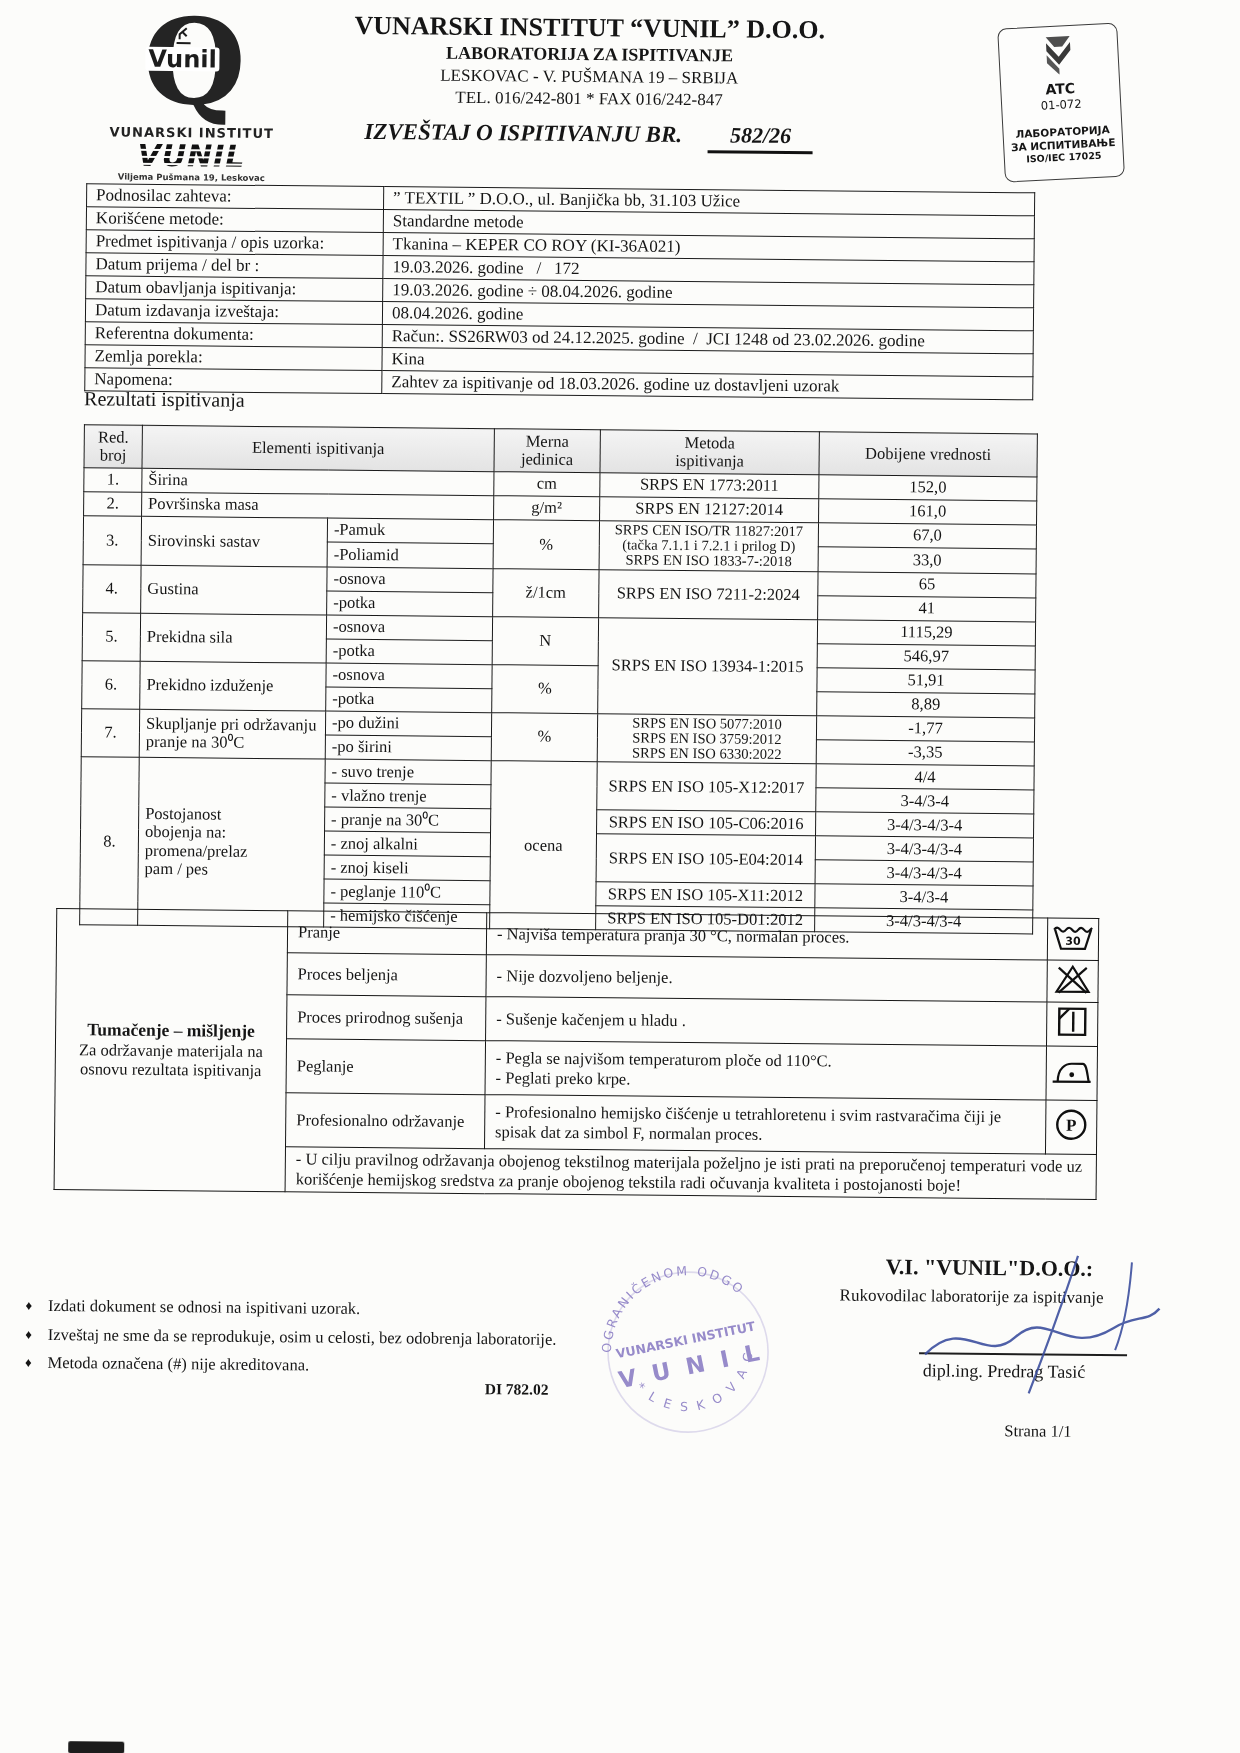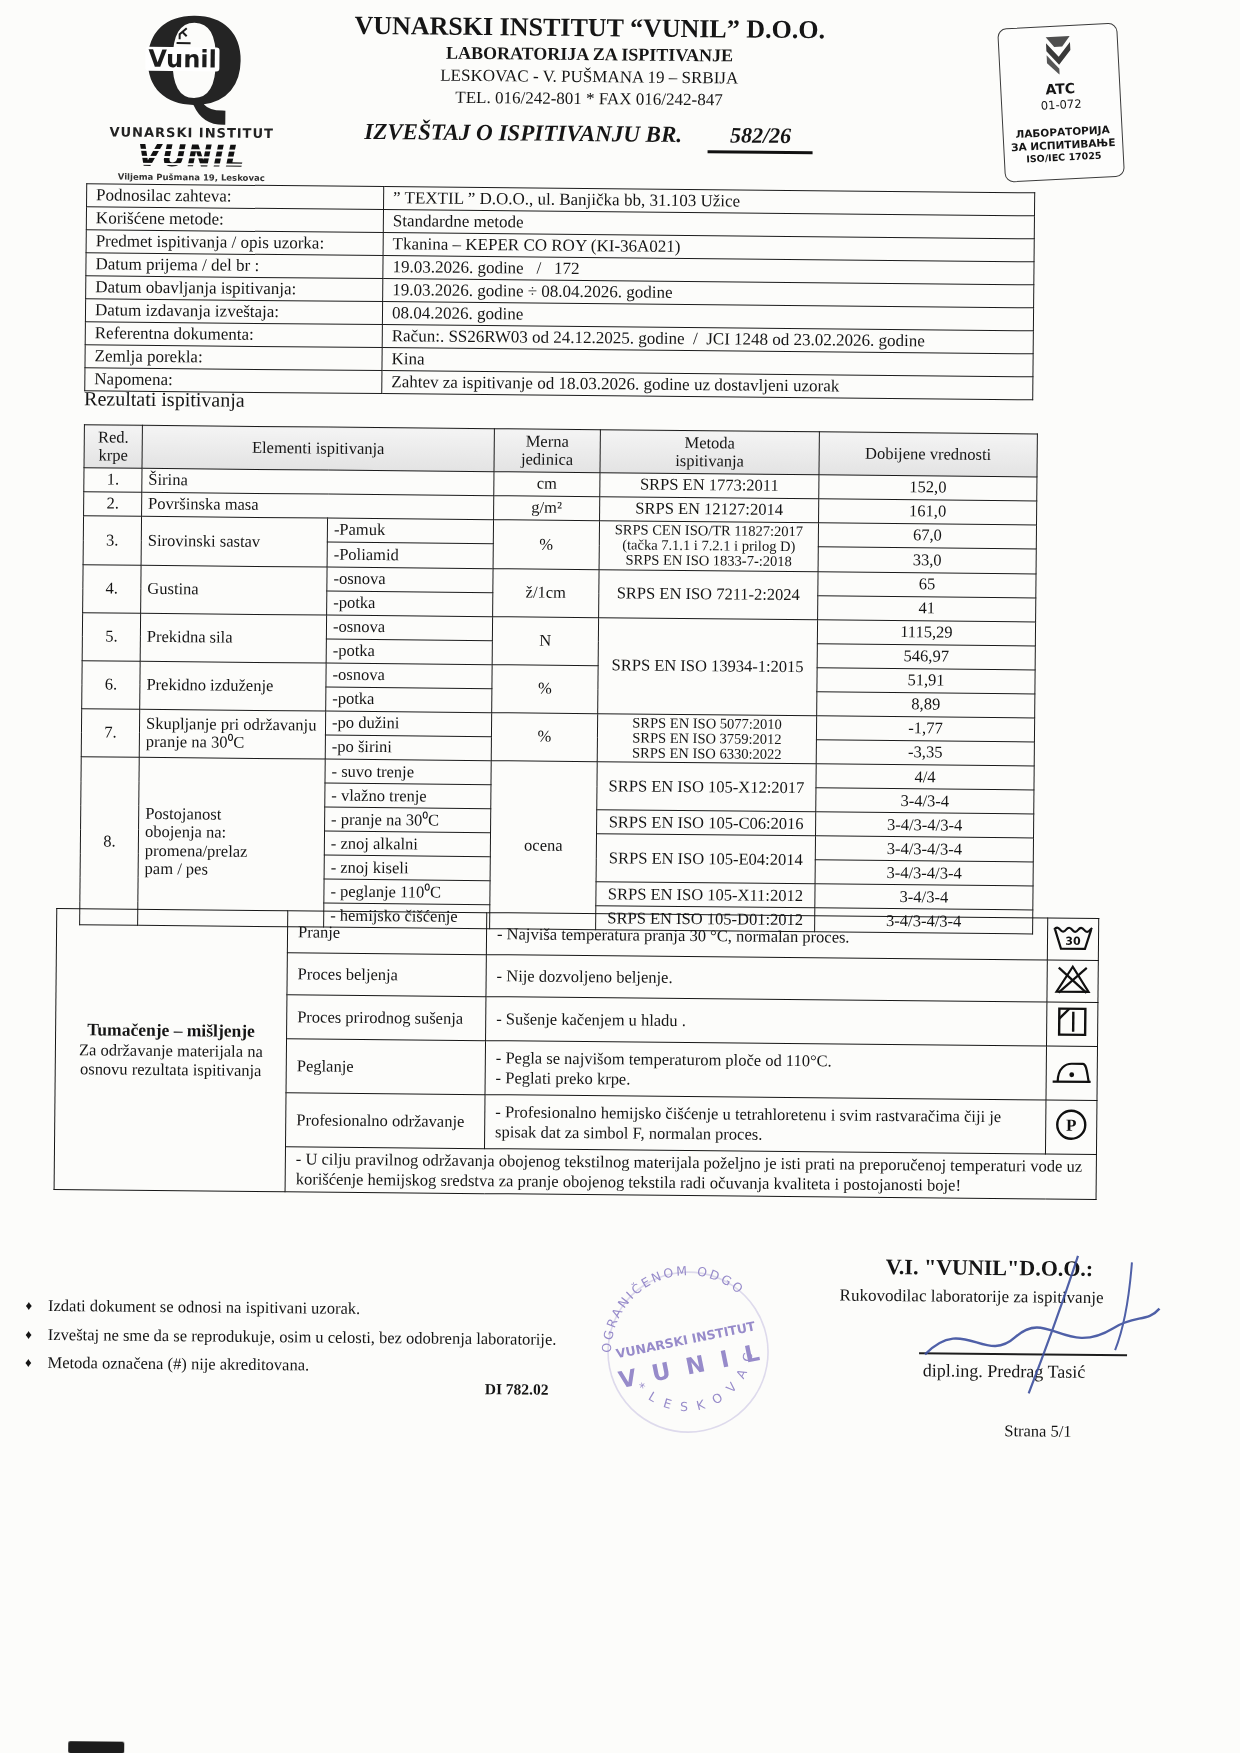--- a/index.html
+++ b/index.html
@@ -169,21 +169,21 @@
           </tr>
     </tbody>
   </table>
 
   <div class="abs sect">Rezultati ispitivanja</div>
 
   <table class="abs res">
     <tbody>
     <tr>
       <td class="hd no pre" style="height:40px">Red.
-krpe</td>
+broj</td>
       <td class="hd" colspan="2">Elementi ispitivanja</td>
       <td class="hd unit pre">Merna
 jedinica</td>
       <td class="hd mth pre">Metoda
 ispitivanja</td>
       <td class="hd val">Dobijene vrednosti</td>
     </tr>
     <tr>
       <td class="no">1.</td>
       <td class="main" colspan="2">Širina</td>
@@ -418,17 +418,17 @@
       <span class="dia">♦</span>
       <span>Izveštaj ne sme da se reprodukuje, osim u celosti, bez odobrenja laboratorije.</span>
     </div>
     <div class="bul">
       <span class="dia">♦</span>
       <span>Metoda označena (#) nije akreditovana.</span>
     </div>
   </div>
 
   <div class="abs dicode">DI 782.02</div>
-  <div class="abs strana">Strana 5/1</div>
+  <div class="abs strana">Strana 1/1</div>
   <div class="abs smudge"></div>
 
 </div>
 </div>
 
 </body></html>

